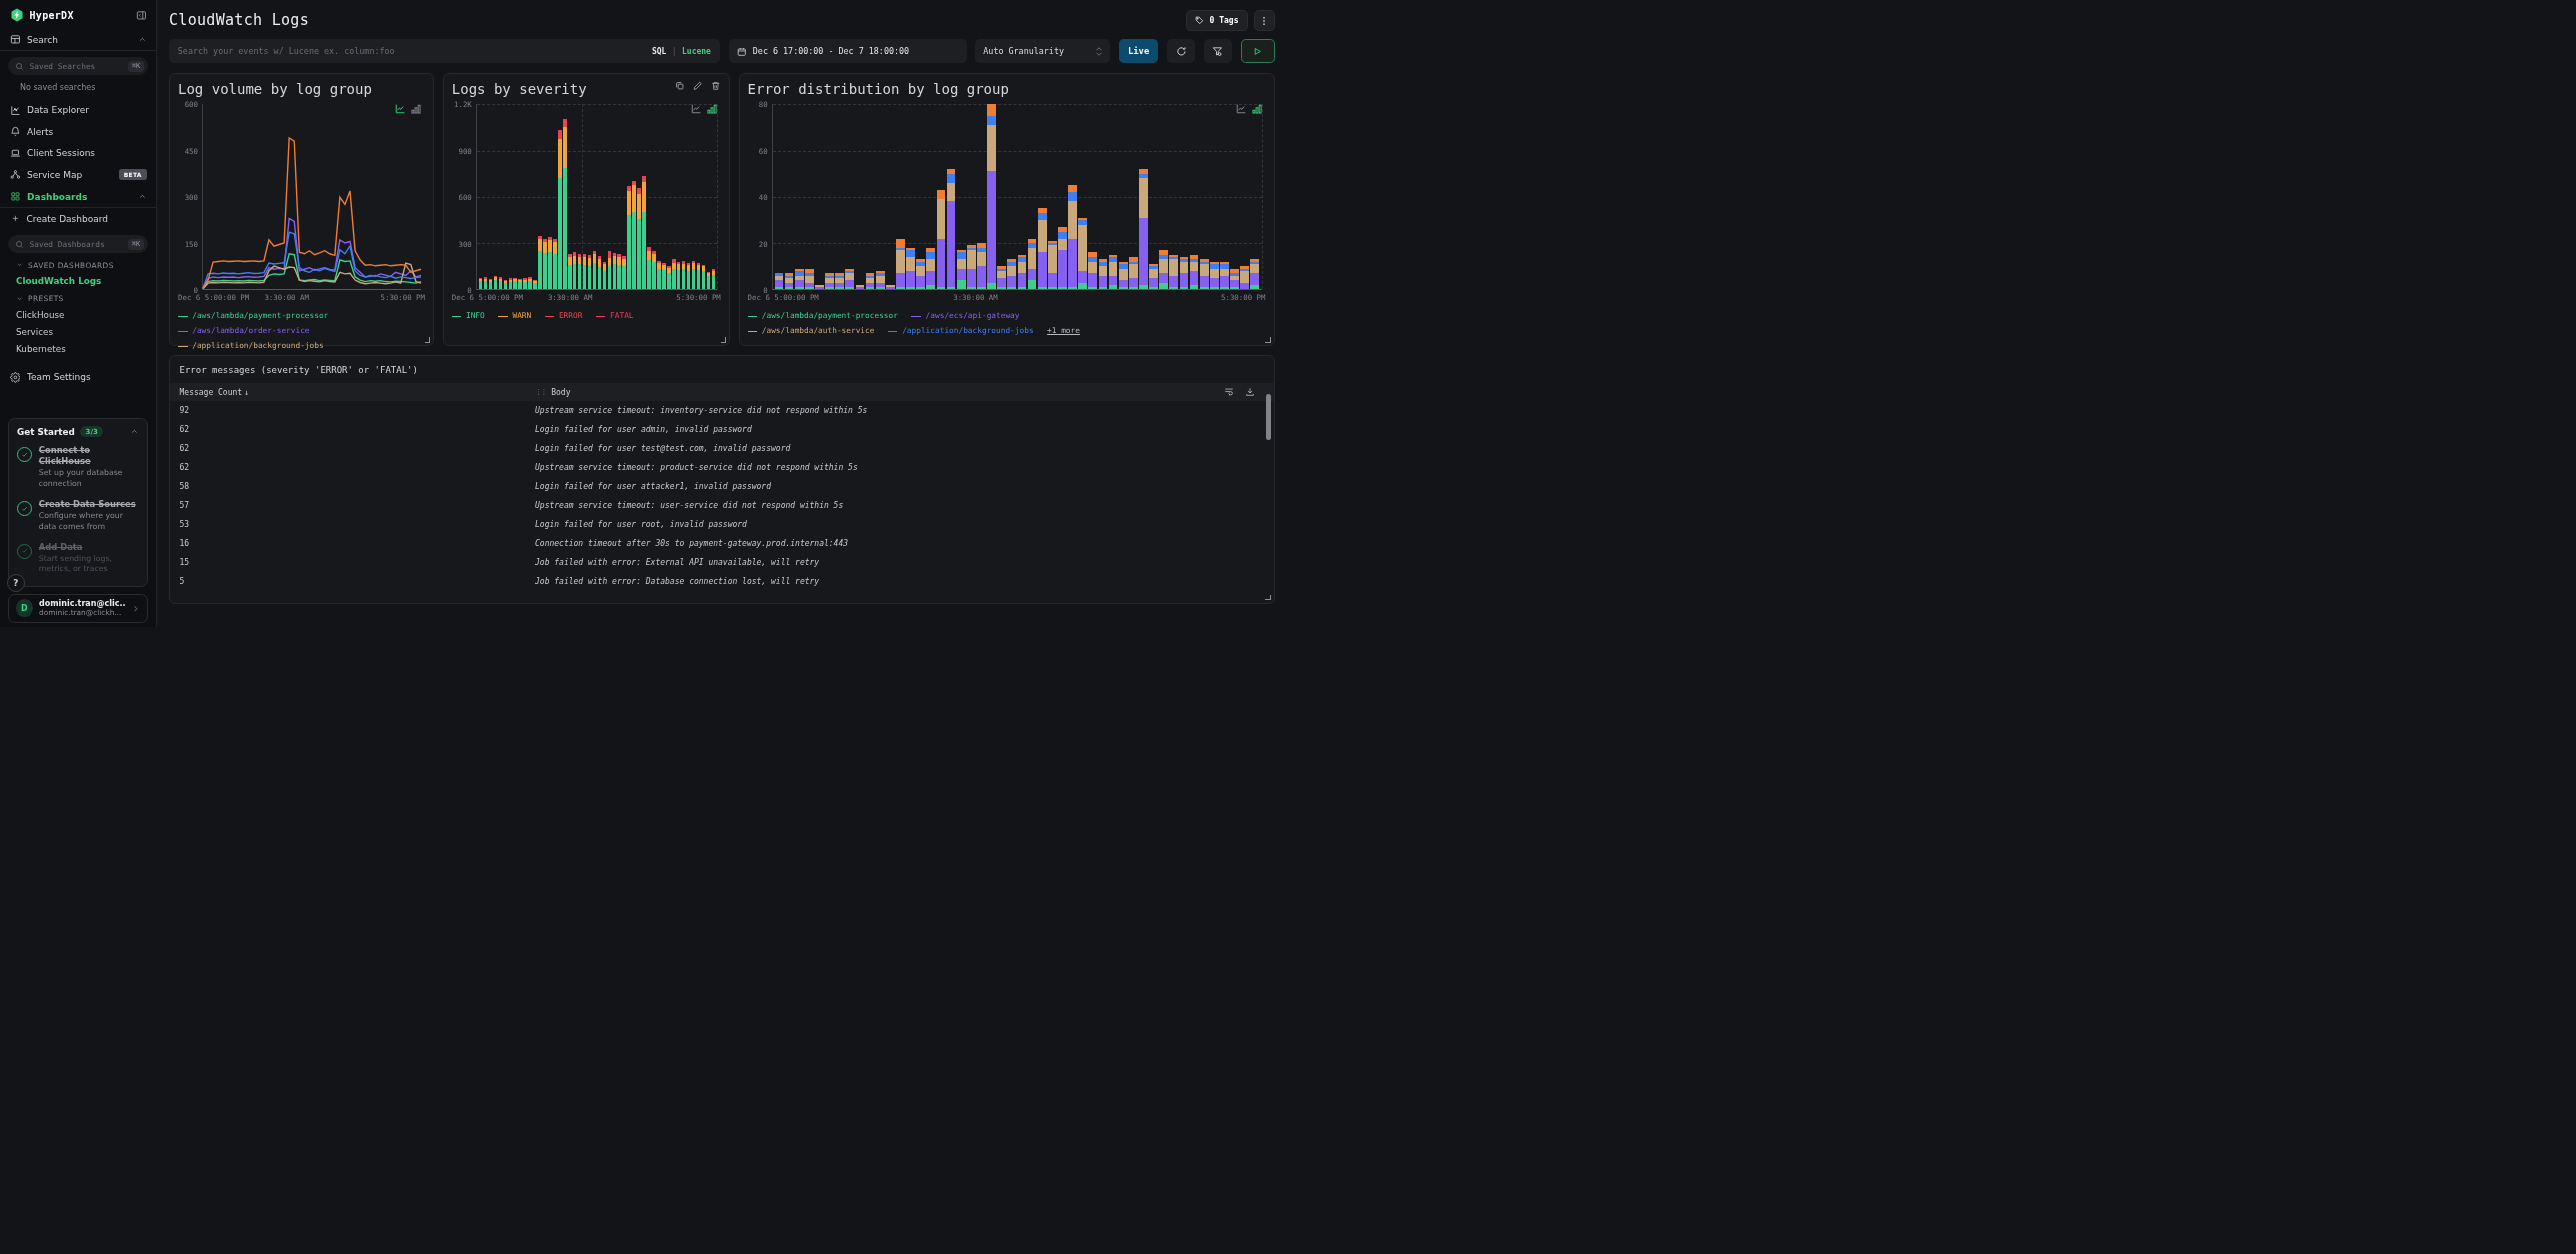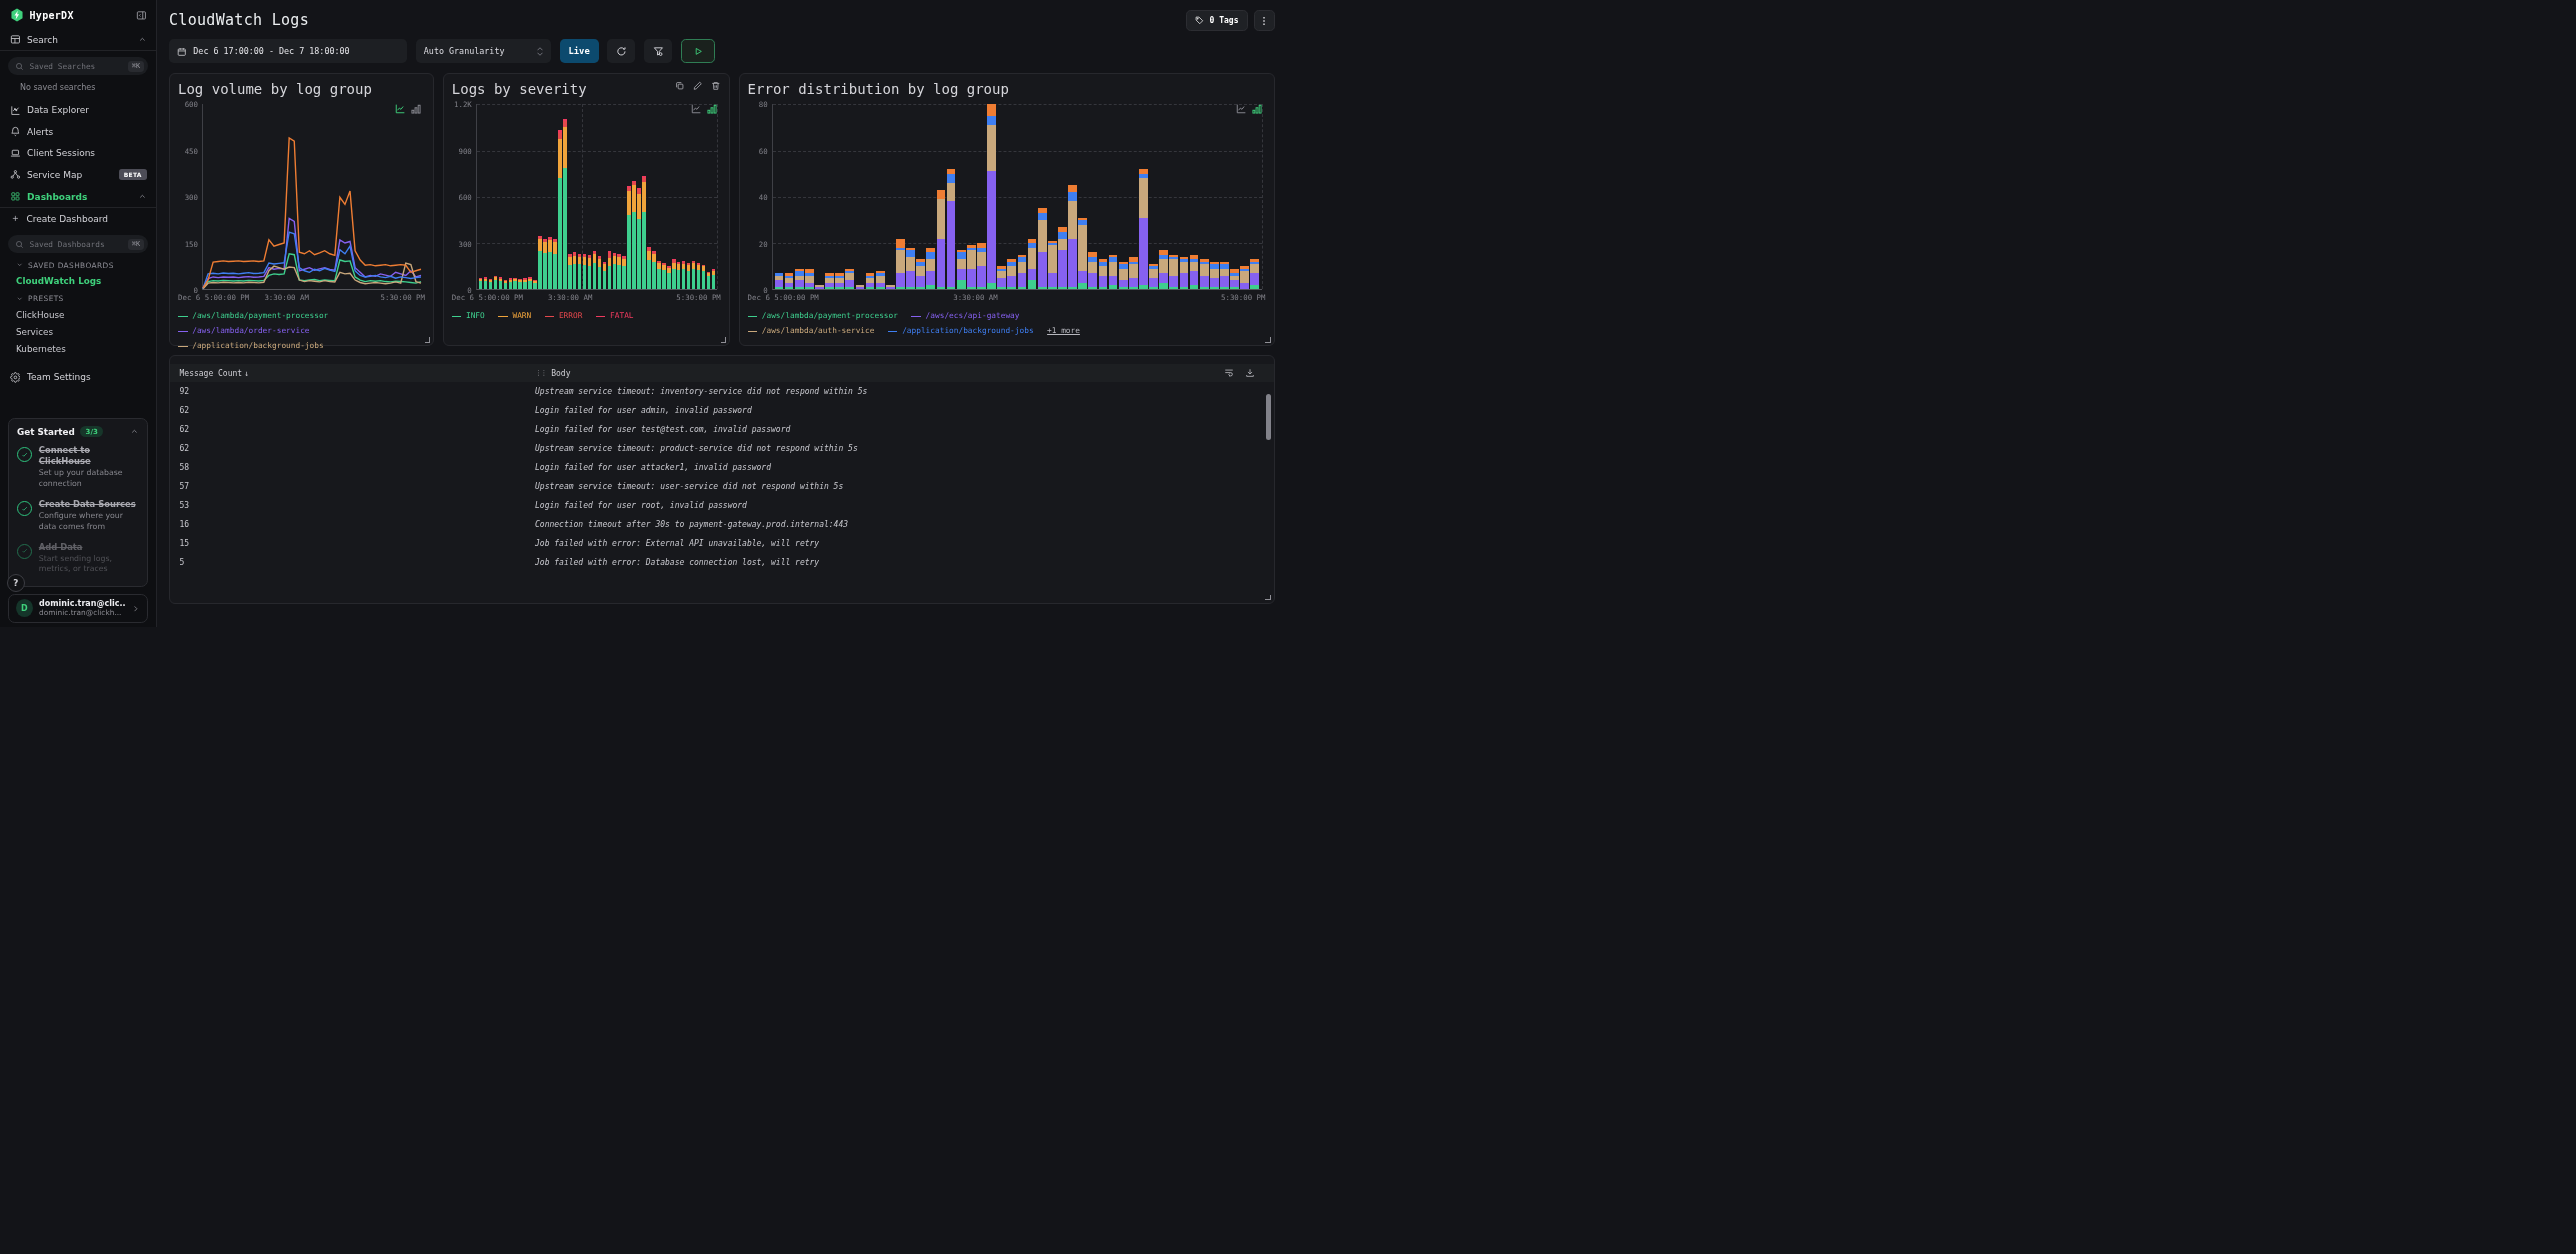--- a/index.html
+++ b/index.html
@@ -339,20 +339,28 @@
               <circle cx="7.5" cy="7.5" r="1.3" fill="currentColor"></circle>
             </svg>
           </span>
         <span>0 Tags</span>
       </div>
       <div class="menu-btn">⋮</div>
     </div>
   </div>
 
   <div class="toolbar">
+    <div class="search-box">
+      <span class="placeholder">Search your events w/ Lucene ex. column:foo</span>
+      <span class="lang-toggle">
+        <span class="lang-sql">SQL</span>
+        <span class="lang-sep">|</span>
+        <span class="lang-lucene">Lucene</span>
+      </span>
+    </div>
     <div class="date-btn">
       <span>
           <svg width="9.5" height="9.5" viewBox="0 0 24 24" fill="none" stroke="currentColor" stroke-width="1.8">
             <rect x="3" y="5" width="18" height="16" rx="2"></rect>
             <path d="M8 3v4M16 3v4M3 10h18"></path>
           </svg>
         </span>
       <span>Dec 6 17:00:00 - Dec 7 18:00:00</span>
     </div>
     <div class="gran-btn">
@@ -1233,20 +1241,21 @@
               <div style="color: rgb(63, 127, 242);">/application/background-jobs</div>
             </div>
             <div class="lg-more">+1 more</div>
           </div>
         </div>
       <div class="rsz"></div>
     </div>
   </div>
 
   <div class="table-panel">
+    <div class="tbl-title">Error messages (severity 'ERROR' or 'FATAL')</div>
     <div class="tbl-head">
       <span class="col-count">
         <span>Message Count</span>
         <span>↓</span>
       </span>
       <span class="col-body">
         <span class="drag-dots">⋮⋮</span>
         <span>Body</span>
       </span>
       <span class="tbl-icons">

